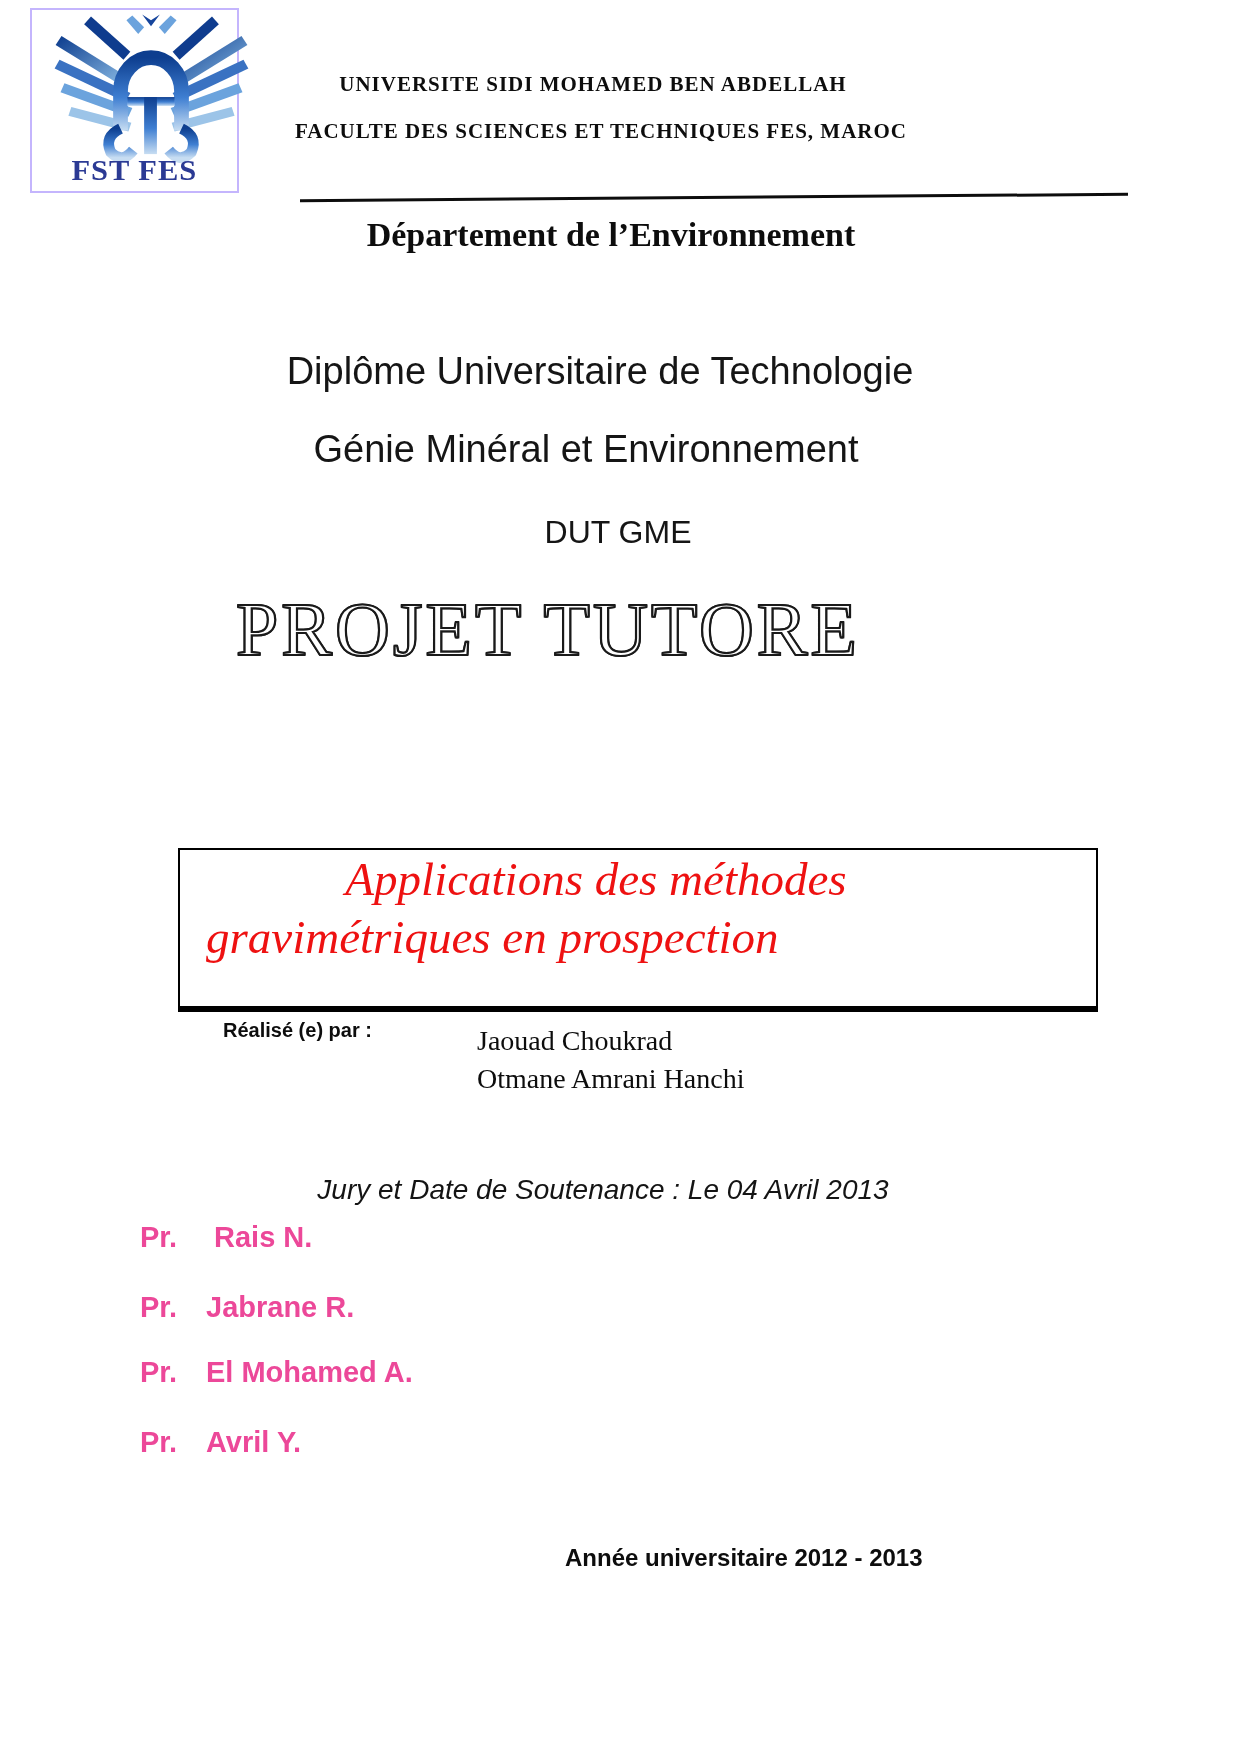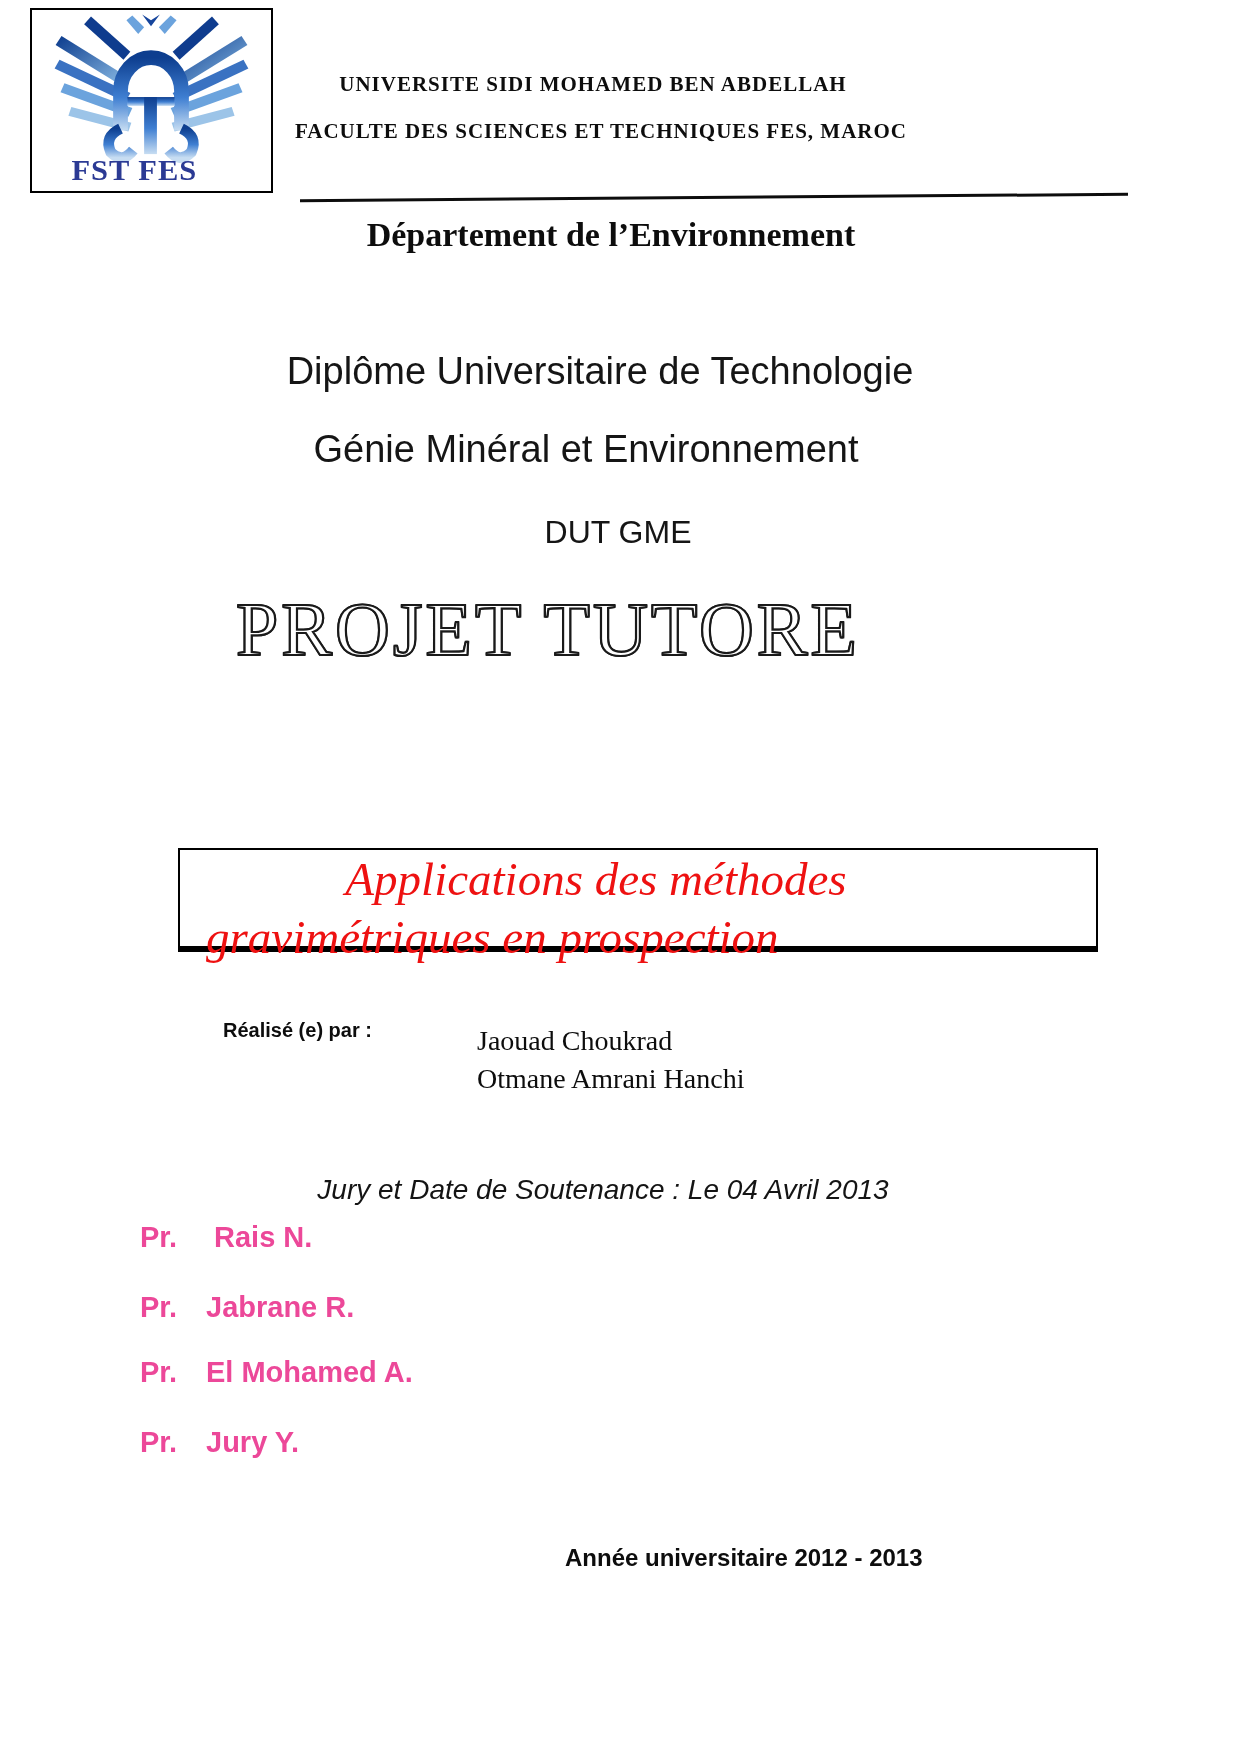--- a/index.html
+++ b/index.html
@@ -7,22 +7,22 @@
     width:1240px;height:1755px;
     background:#ffffff;
     font-family:"Liberation Sans", sans-serif;
     color:#111;
     position:relative;
     overflow:hidden;
   }
   .abs{position:absolute;}
   
   .logo-box{
-    left:30px; top:8px; width:243px; height:185px;
-    border:2px solid #000000;
+    left:30px; top:8px; width:209px; height:185px;
+    border:2px solid #c4b5fd;
     background:#fff;
     box-sizing:border-box;
   }
   
   .hdr{
     left:0; width:1240px; text-align:center;
     font-family:"Liberation Serif", serif;
     font-weight:bold; font-size:21px; letter-spacing:1px;
     color:#0d0d0d; white-space:nowrap;
   }
@@ -48,21 +48,21 @@
   .projet{
     left:0; top:586px; width:1096px; text-align:center; white-space:nowrap;
     font-family:"Liberation Serif", serif;
     font-size:76px; font-weight:normal; letter-spacing:3px;
     color:#ffffff;
     -webkit-text-stroke:2.2px #1a1a1a;
     text-shadow:1px 0 #1a1a1a,-1px 0 #1a1a1a,0 1px #1a1a1a,0 -1px #1a1a1a;
   }
   
   .title-box{
-    left:178px; top:848px; width:920px; height:104px;
+    left:178px; top:848px; width:920px; height:164px;
     border:2px solid #000; border-bottom-width:6px;
     background:#fff; box-sizing:border-box;
   }
   .red-line{
     position:absolute; white-space:nowrap;
     font-family:"Liberation Serif", serif; font-style:italic;
     font-size:47px; color:#ee1111;
   }
   .red1{ left:0; right:0; top:2px; text-align:center; transform:translateX(-42px); }
   .red2{ left:26px; top:60px; }
@@ -162,16 +162,16 @@
 <div class="abs pr-row r0">
   <span class="pr-title">Pr.</span><span class="pr-name">Rais N.</span>
 </div>
 <div class="abs pr-row r1">
   <span class="pr-title">Pr.</span><span class="pr-name">Jabrane R.</span>
 </div>
 <div class="abs pr-row r2">
   <span class="pr-title">Pr.</span><span class="pr-name">El Mohamed A.</span>
 </div>
 <div class="abs pr-row r3">
-  <span class="pr-title">Pr.</span><span class="pr-name">Jury Y.</span>
+  <span class="pr-title">Pr.</span><span class="pr-name">Avril Y.</span>
 </div>
 
 <div class="abs annee">Année universitaire 2012 - 2013</div>
 
 </body></html>

